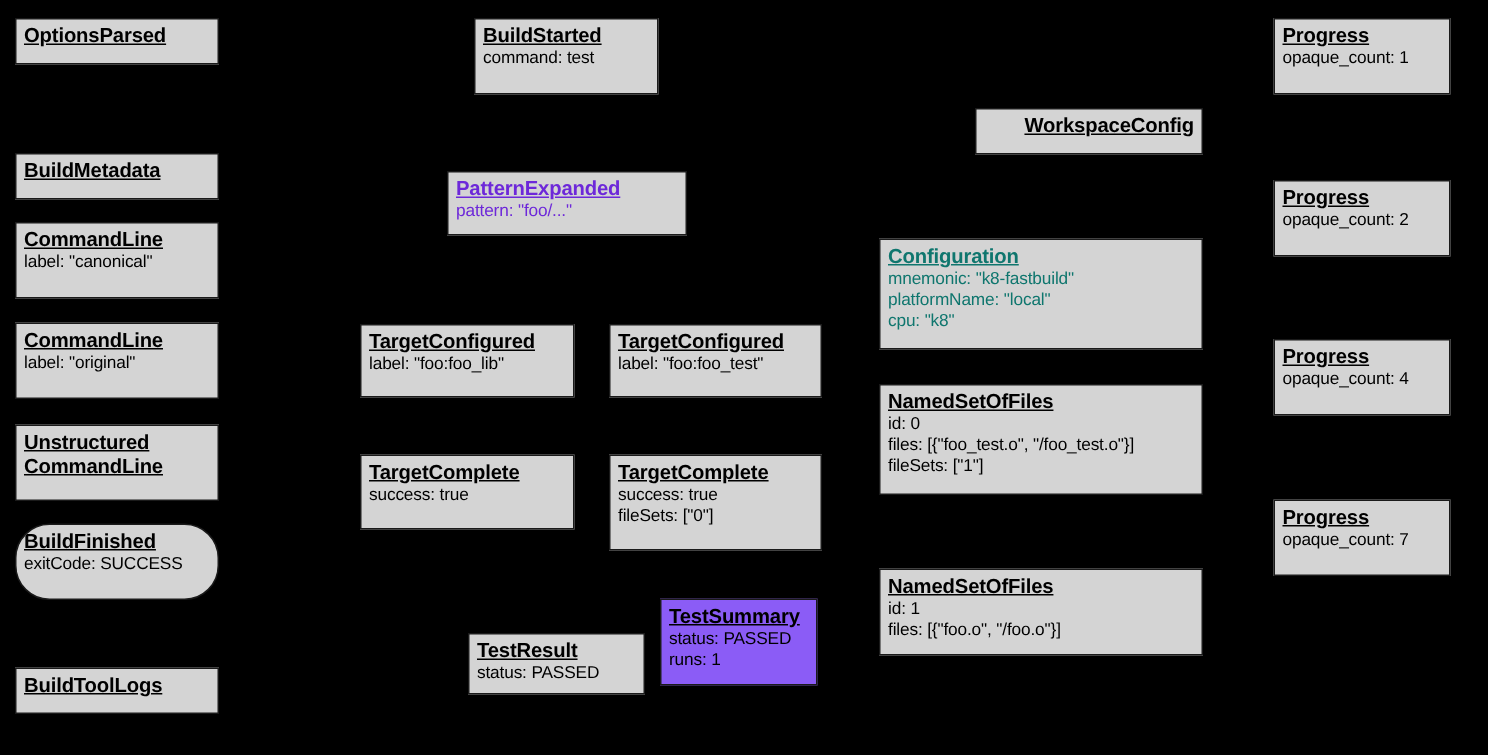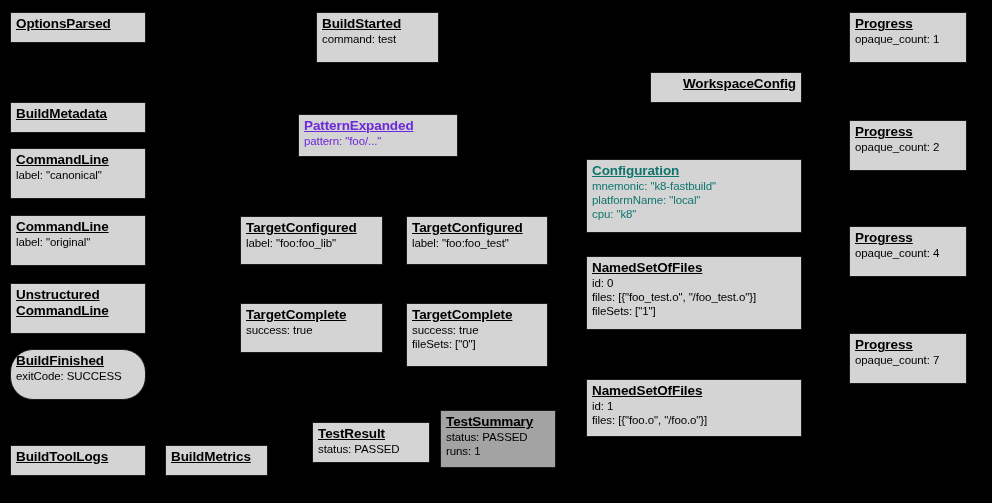--- a/index.html
+++ b/index.html
@@ -74,23 +74,20 @@
     </div>
     <div class="node" style="left: 10px; top: 349px; width: 136px; height: 51px; background: rgb(212, 212, 212); border-color: rgb(26, 26, 26); color: rgb(0, 0, 0); border-radius: 23px;">
       <div class="node-title">BuildFinished</div>
       <div class="node-body">
         <span class="kv">exitCode: SUCCESS</span>
       </div>
     </div>
     <div class="node" style="left: 10px; top: 445px; width: 136px; height: 31px; background: rgb(212, 212, 212); border-color: rgb(26, 26, 26); color: rgb(0, 0, 0);">
       <div class="node-title">BuildToolLogs</div>
     </div>
-    <div class="node" style="left: 165px; top: 445px; width: 103px; height: 31px; background: rgb(212, 212, 212); border-color: rgb(26, 26, 26); color: rgb(0, 0, 0);">
-      <div class="node-title">BuildMetrics</div>
-    </div>
     <div class="node" style="left: 316px; top: 12px; width: 123px; height: 51px; background: rgb(212, 212, 212); border-color: rgb(26, 26, 26); color: rgb(0, 0, 0);">
       <div class="node-title">BuildStarted</div>
       <div class="node-body">
         <span class="kv">command: test</span>
       </div>
     </div>
     <div class="node" style="left: 298px; top: 114px; width: 160px; height: 43px; background: rgb(212, 212, 212); border-color: rgb(26, 26, 26); color: #6d28d9;">
       <div class="node-title">PatternExpanded</div>
       <div class="node-body">
         <span class="kv">pattern: "foo/..."</span>
@@ -120,21 +117,21 @@
         <span class="kv">success: true</span>
         <span class="kv">fileSets: ["0"]</span>
       </div>
     </div>
     <div class="node" style="left: 312px; top: 422px; width: 118px; height: 41px; background: rgb(212, 212, 212); border-color: rgb(26, 26, 26); color: rgb(0, 0, 0);">
       <div class="node-title">TestResult</div>
       <div class="node-body">
         <span class="kv">status: PASSED</span>
       </div>
     </div>
-    <div class="node" style="left: 440px; top: 410px; width: 116px; height: 58px; background: #a3a3a3; border-color: rgb(26, 26, 26); color: rgb(0, 0, 0);">
+    <div class="node" style="left: 440px; top: 399px; width: 105px; height: 58px; background: #8b5cf6; border-color: rgb(26, 26, 26); color: rgb(0, 0, 0);">
       <div class="node-title">TestSummary</div>
       <div class="node-body">
         <span class="kv">status: PASSED</span>
         <span class="kv">runs: 1</span>
       </div>
     </div>
     <div class="node" style="left: 650px; top: 72px; width: 152px; height: 31px; background: rgb(212, 212, 212); border-color: rgb(26, 26, 26); color: rgb(0, 0, 0); text-align: right;">
       <div class="node-title">WorkspaceConfig</div>
     </div>
     <div class="node" style="left: 586px; top: 159px; width: 216px; height: 74px; background: rgb(212, 212, 212); border-color: rgb(26, 26, 26); color: #0f766e;">

